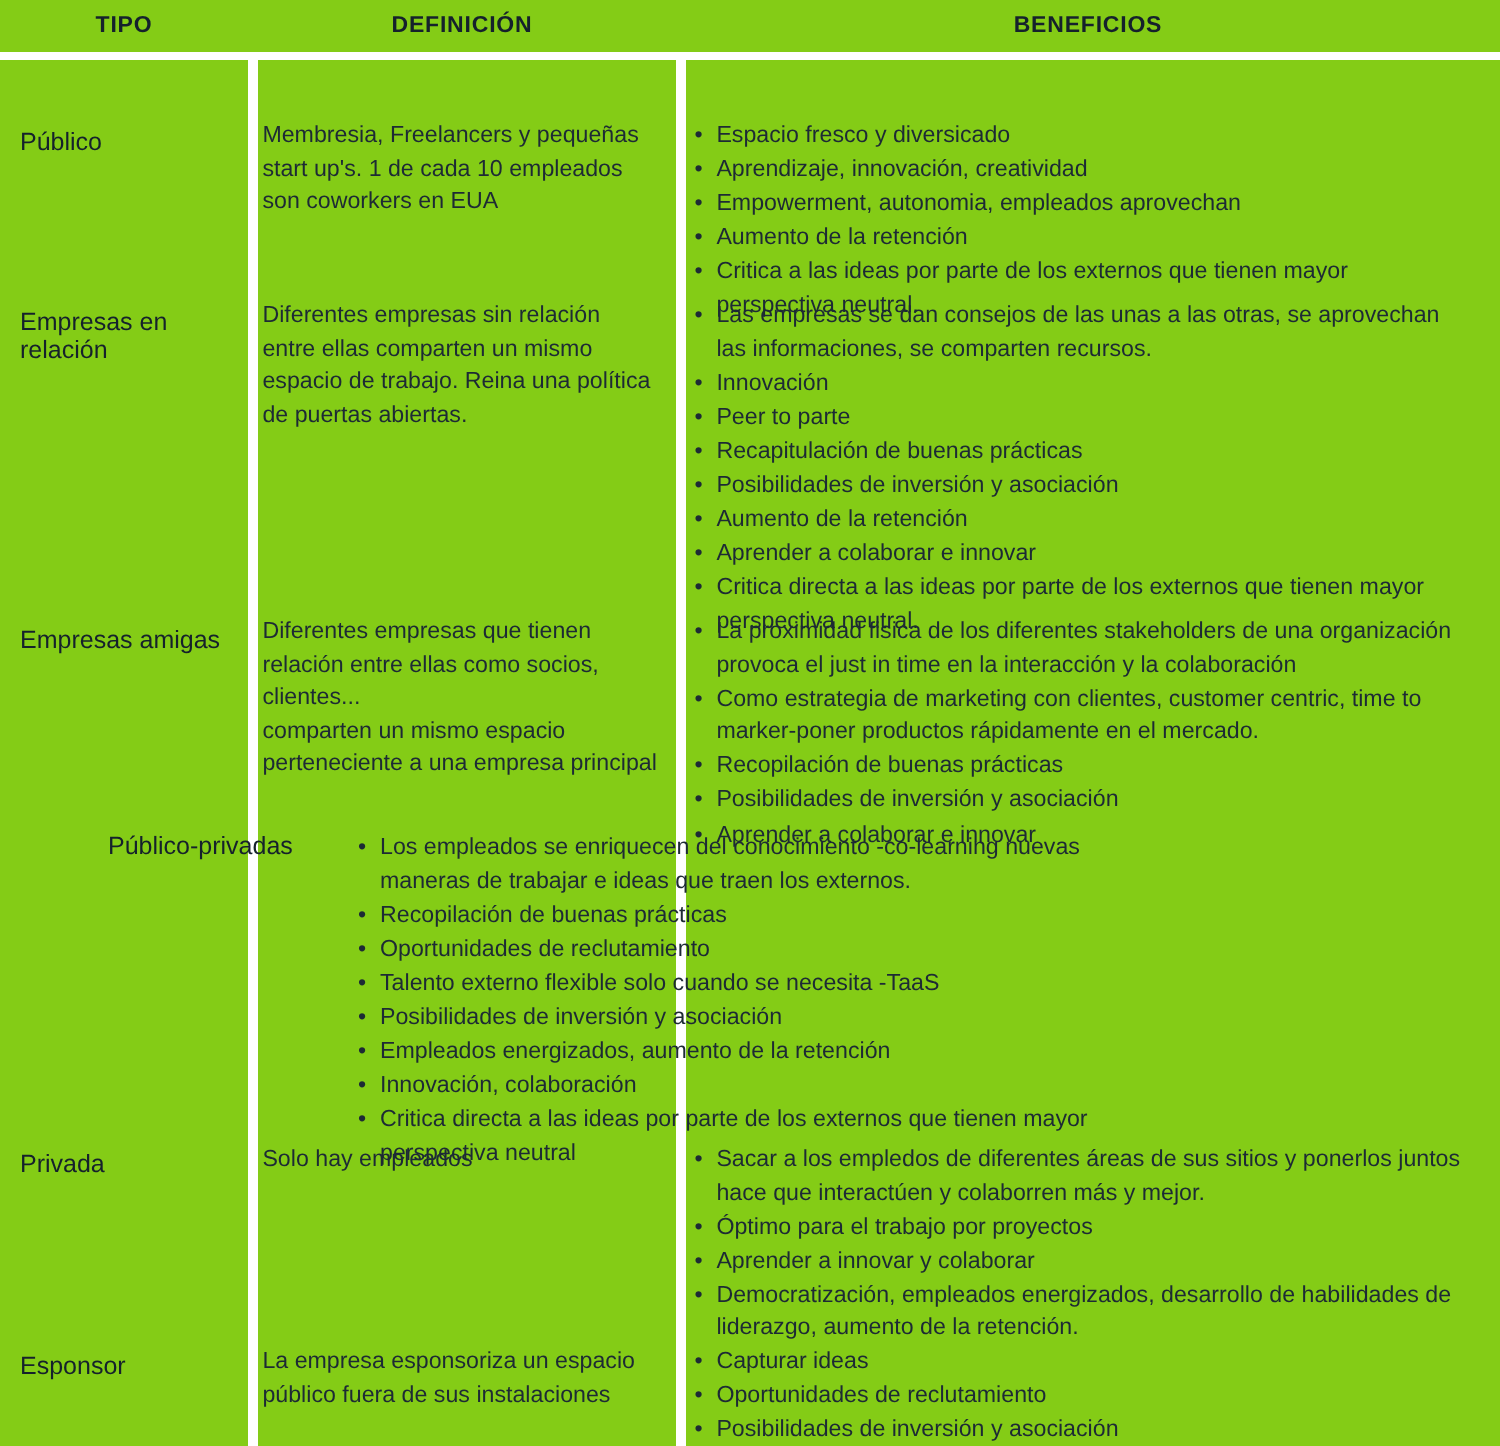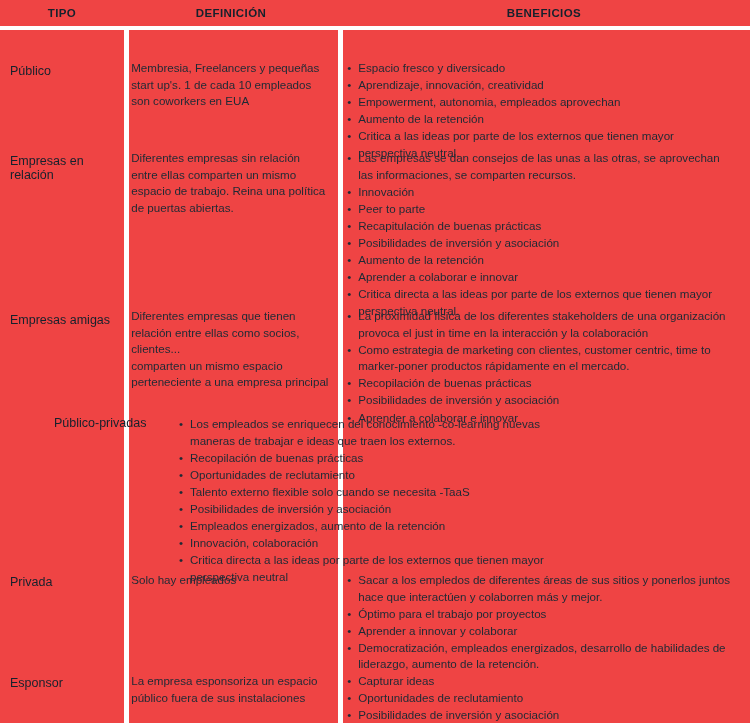--- a/index.html
+++ b/index.html
@@ -12,21 +12,21 @@
     background: #9bcedd;
     font-family: "Liberation Sans", sans-serif;
     color: #1d2a35;
     overflow: hidden;
   }
 
   #table {
     width: 750px;
     height: 723px;
     position: relative;
-    background: #ef4444;
+    background: #84cc16;
     box-sizing: border-box;
   }
 
   
   .header-row {
     display: flex;
     height: 26px;
     align-items: center;
     position: relative;
   }

